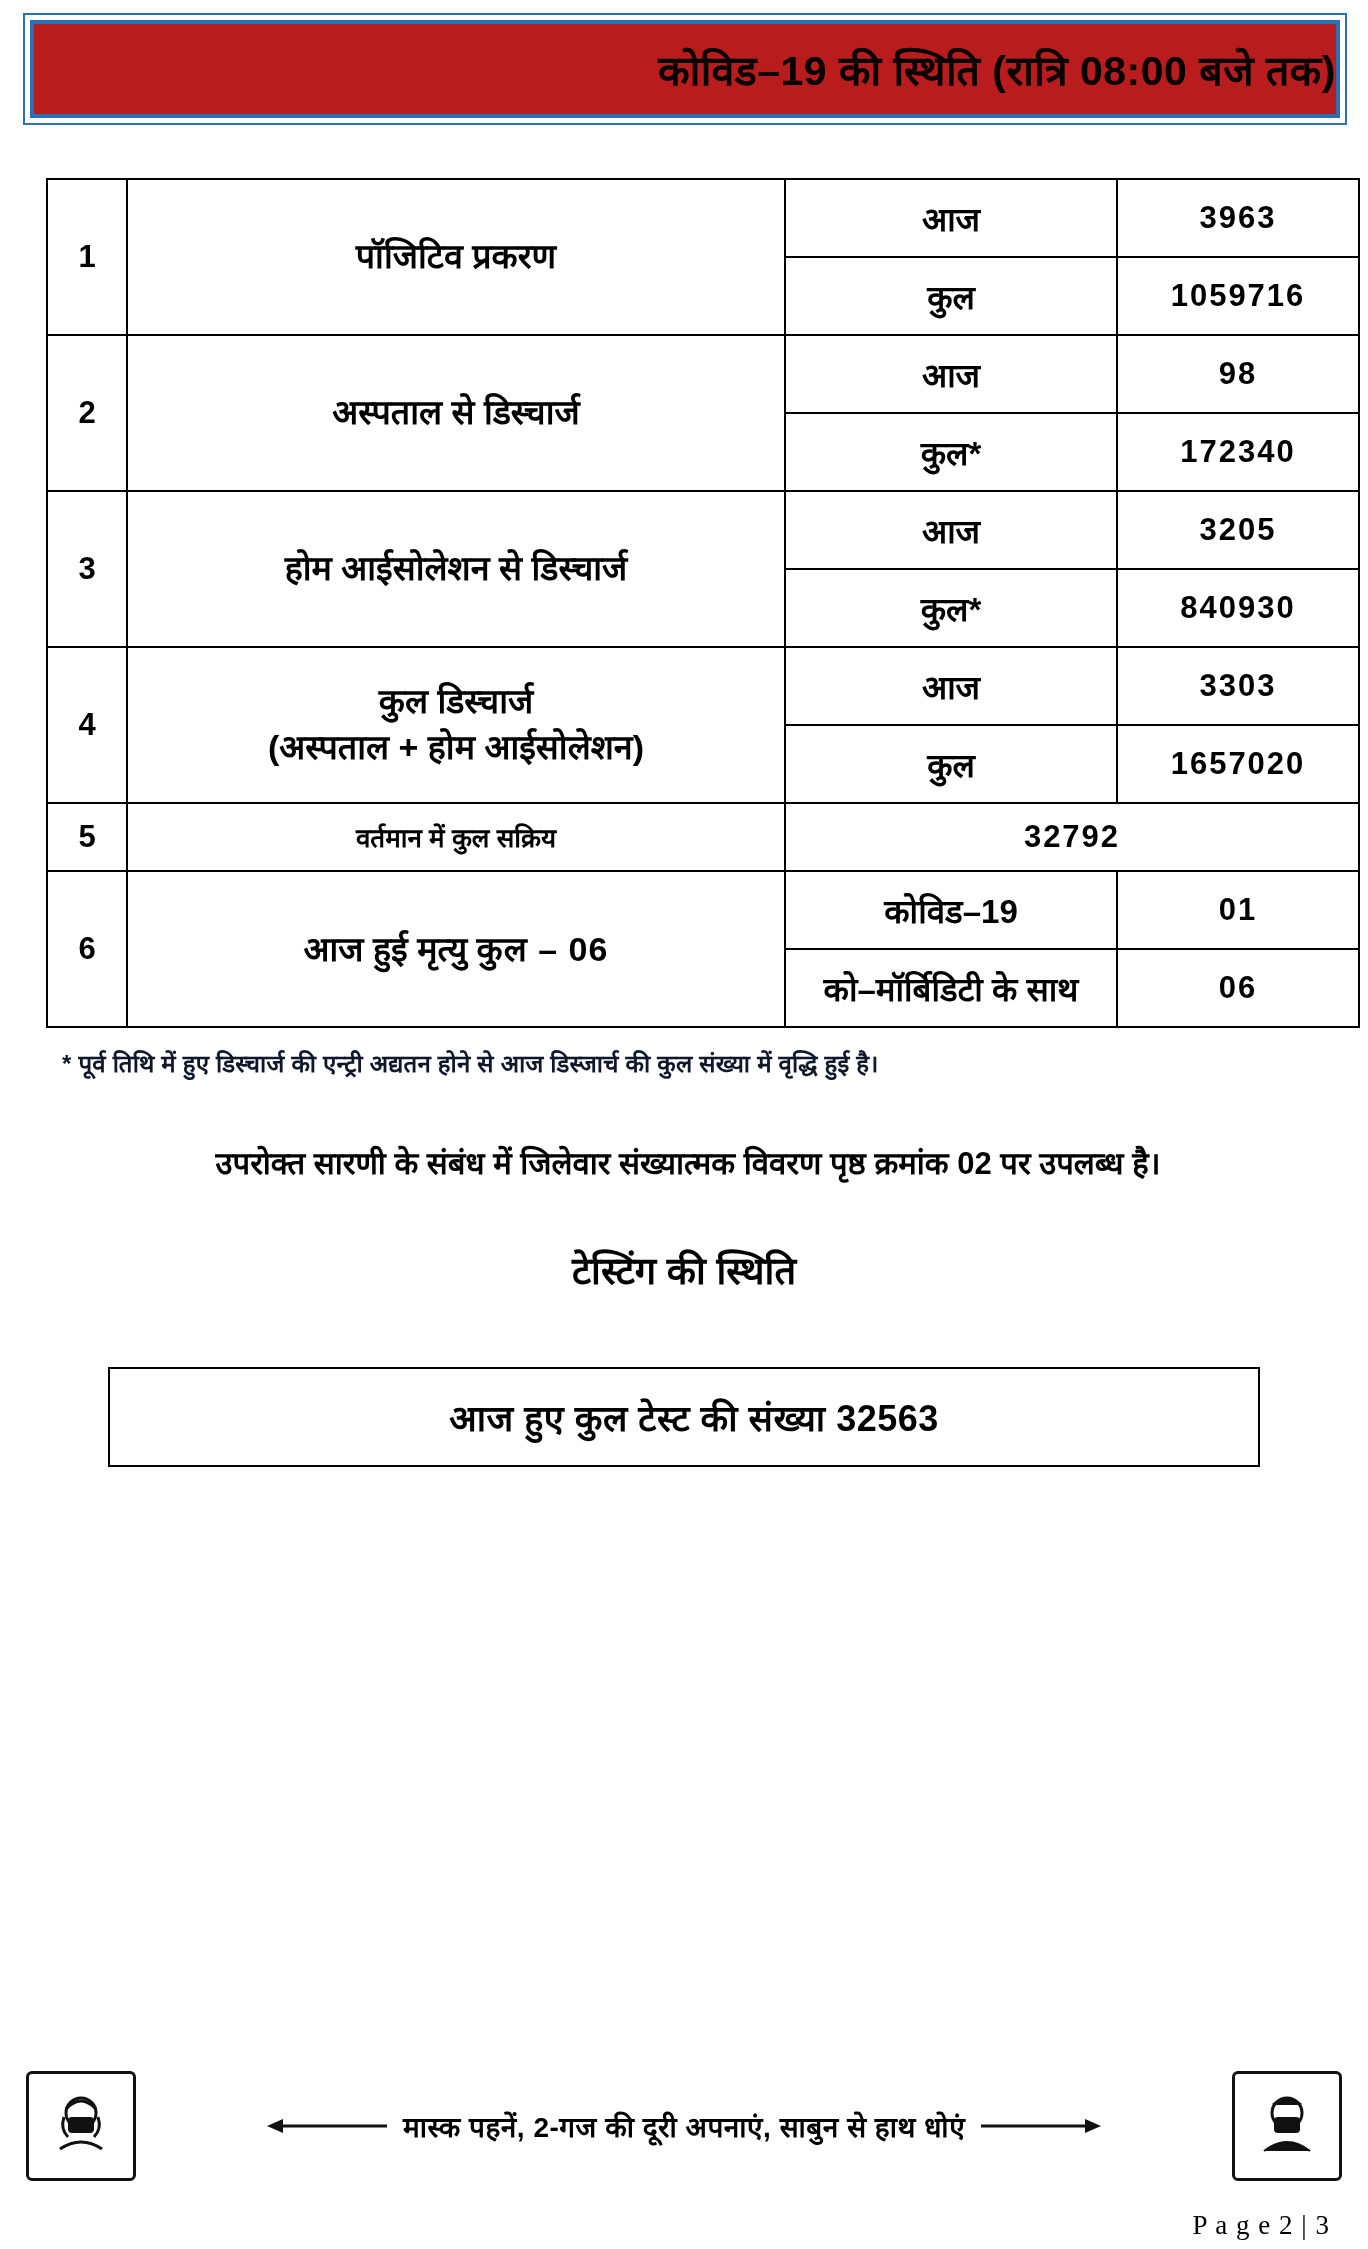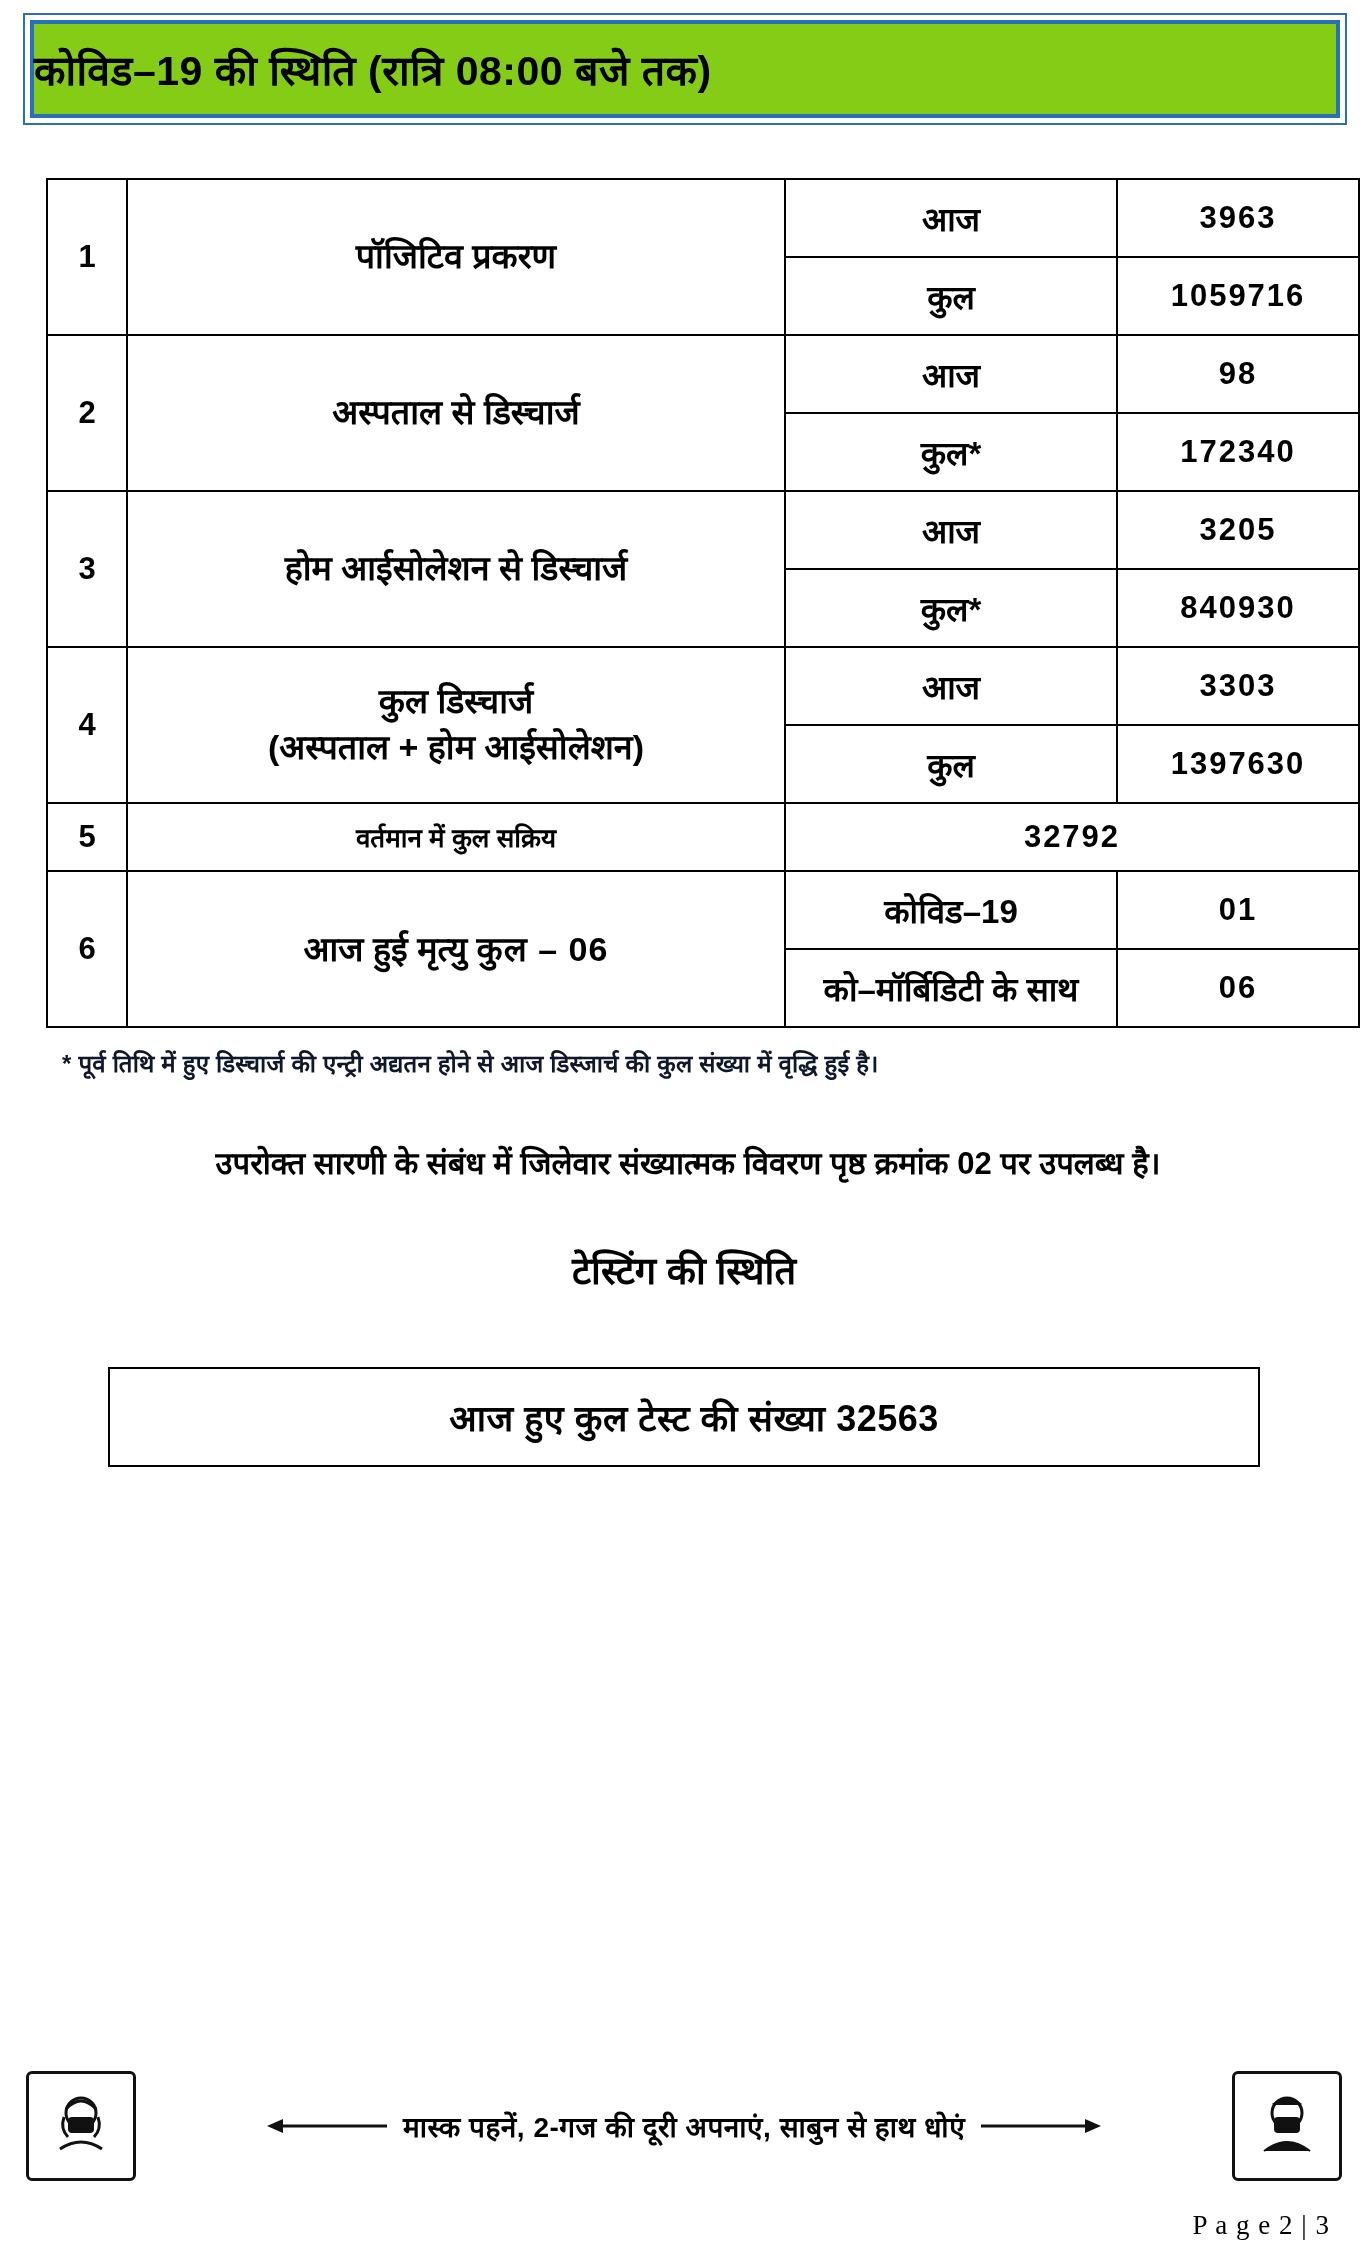--- a/index.html
+++ b/index.html
@@ -26,22 +26,22 @@
 
   
   .title-banner {
     border: 4px solid #2b6fb5;
     outline: 2px solid #2b6fb5;
     outline-offset: 5px;
     margin: 6px 10px 0 12px;
     height: 90px;
     display: flex;
     align-items: center;
-    justify-content: flex-start;
-    background: #84cc16;
+    justify-content: flex-end;
+    background: #b91c1c;
   }
   .title-text {
     font-size: 41px;
     font-weight: bold;
     letter-spacing: 0.5px;
     color: #000000;
     white-space: nowrap;
   }
 
   
@@ -258,21 +258,21 @@
             <span class="label-two-line">
               <span class="l1">कुल डिस्चार्ज</span>
               <span class="l2">(अस्पताल + होम आईसोलेशन)</span>
             </span>
           </td>
           <td class="c-sub">आज</td>
           <td class="c-val">3303</td>
         </tr>
         <tr>
           <td class="c-sub">कुल</td>
-          <td class="c-val">1397630</td>
+          <td class="c-val">1657020</td>
         </tr>
 
         <tr>
           <td class="c-num">5</td>
           <td class="c-label-single">वर्तमान में कुल सक्रिय</td>
           <td class="c-wide-val" colspan="2">32792</td>
         </tr>
 
         <tr>
           <td class="c-num" rowspan="2">6</td>

